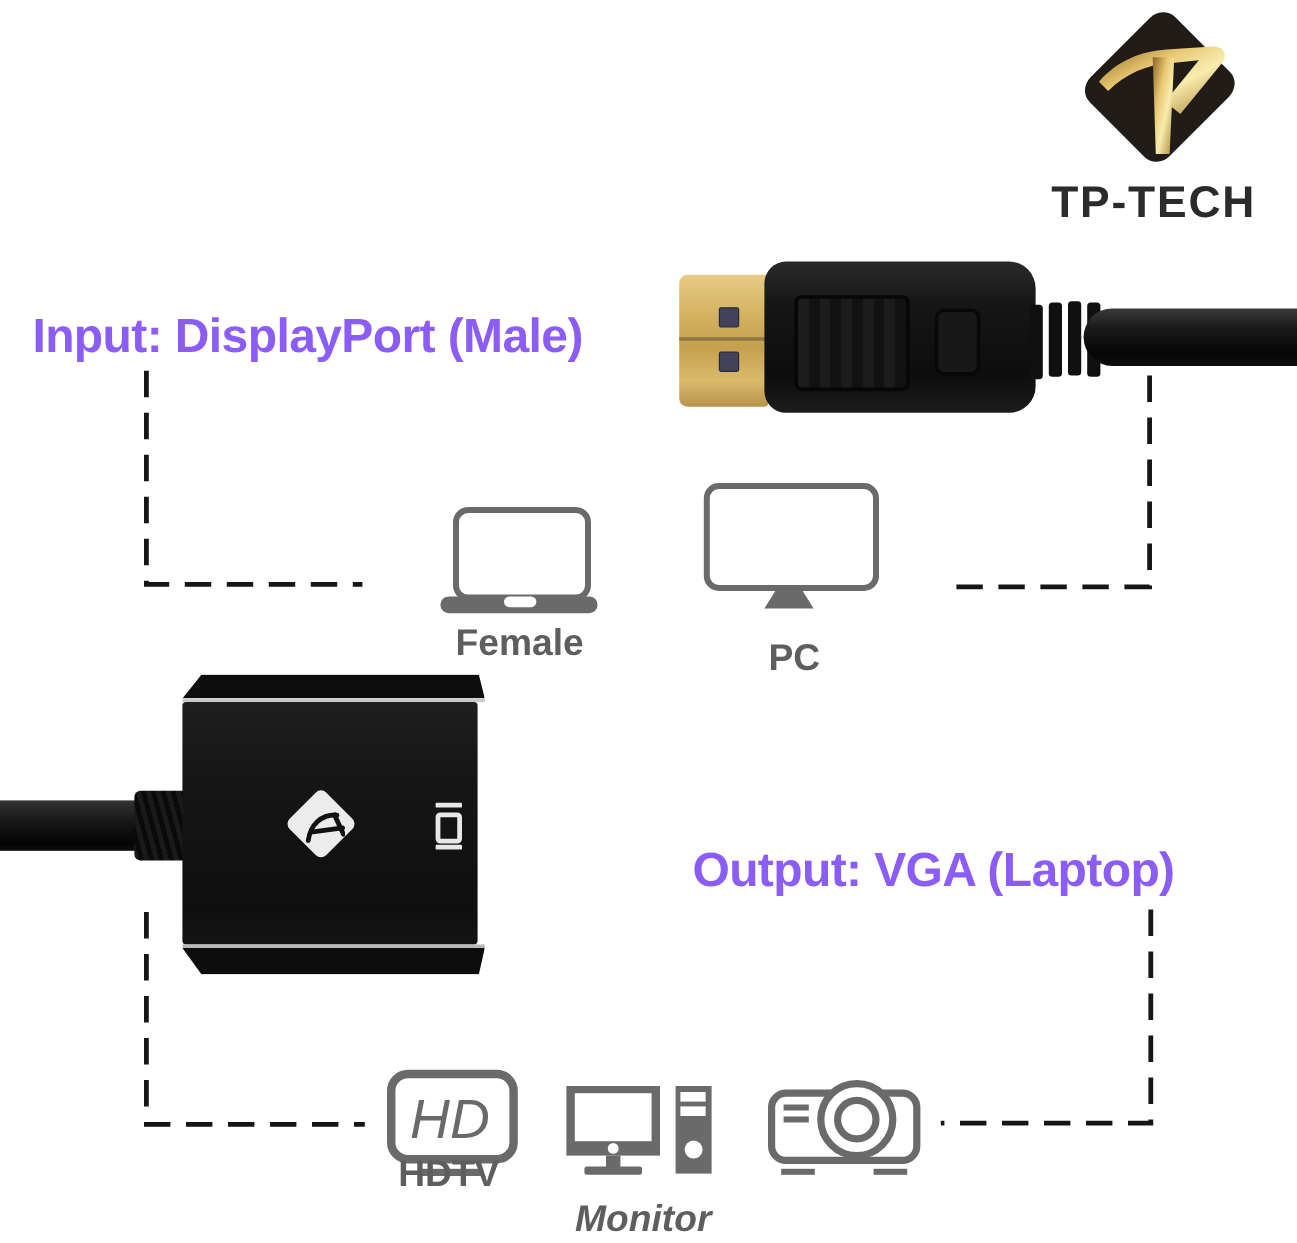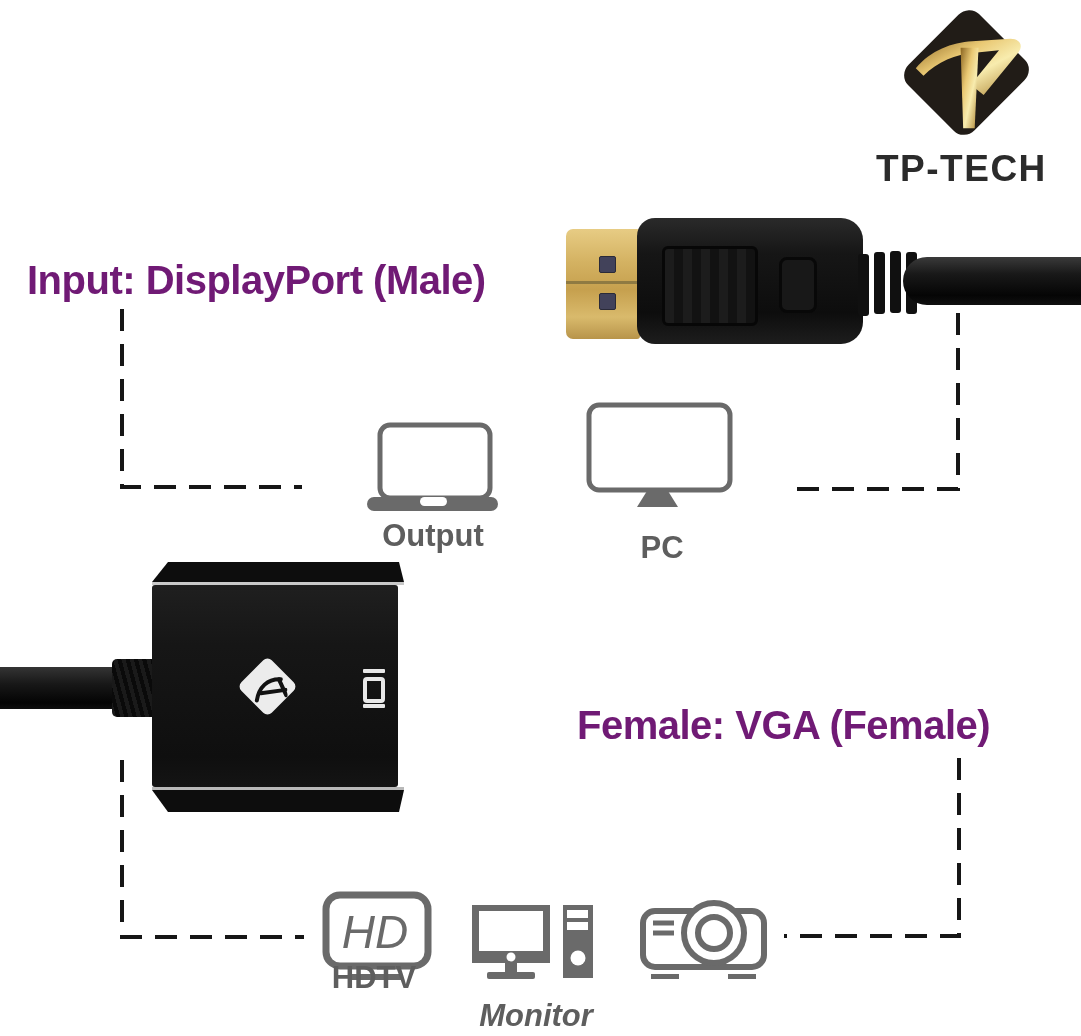--- a/index.html
+++ b/index.html
@@ -1,21 +1,21 @@
 <!DOCTYPE html>
 <html><head>
 <meta charset="utf-8">
 <style>
   html,body{margin:0;padding:0;background:#ffffff;}
   .canvas{position:relative;width:1081px;height:1036px;background:#ffffff;overflow:hidden;
           font-family:"Liberation Sans",sans-serif;}
   .abs{position:absolute;}
 
   
-  .headline{font-weight:bold;color:#701a75;font-size:40px;letter-spacing:-0.5px;white-space:nowrap;}
+  .headline{font-weight:bold;color:#8b5cf6;font-size:40px;letter-spacing:-0.5px;white-space:nowrap;}
 
   
   .brand-diamond{left:920px;top:26px;width:93px;height:93px;background:#211c17;
                  border-radius:14px;transform:rotate(45deg) scaleY(1.08);}
   .brand-mono{left:903px;top:8px;width:128px;height:128px;}
   .brand-name{left:876px;top:148px;width:202px;font-size:37px;font-weight:bold;
               color:#2b2b2b;letter-spacing:1.5px;white-space:nowrap;}
 
   
   .dp-gold{left:566px;top:229px;width:74px;height:110px;border-radius:7px 3px 3px 7px;
@@ -81,21 +81,21 @@
         <stop offset="0.6" stop-color="#f8ecae"></stop>
         <stop offset="1" stop-color="#a87e2e"></stop>
       </linearGradient>
     </defs>
     <path d="M10 47 C22 33 38 27 54 26 L84 24 C92 24 94 30 90 35 L63 68 L53 60 L75 33 L56 35 C41 36 27 42 16 53 Z" fill="url(#gold)"></path>
     <path d="M45 31 L59 31 L56 94 L47 94 Z" fill="url(#gold)"></path>
   </svg>
   <div class="abs brand-name">TP-TECH</div>
 
   <div class="abs headline" style="left:27px;top:258px;">Input: DisplayPort (Male)</div>
-  <div class="abs headline" style="left:577px;top:703px;">Female: VGA (Female)</div>
+  <div class="abs headline" style="left:577px;top:703px;">Output: VGA (Laptop)</div>
 
   <div>
     <div class="abs dp-gold"></div>
     <div class="abs dp-gold-seam"></div>
     <div class="abs dp-pin dp-pin1"></div>
     <div class="abs dp-pin dp-pin2"></div>
     <div class="abs dp-shell"></div>
     <div class="abs dp-grip"></div>
     <div class="abs dp-latch"></div>
     <div class="abs dp-rib" style="left:858px;top:254px;"></div>
@@ -103,21 +103,21 @@
     <div class="abs dp-rib" style="left:890px;top:251px;"></div>
     <div class="abs dp-rib" style="left:906px;top:252px;"></div>
     <div class="abs dp-cable"></div>
   </div>
 
   <svg class="abs" style="left:360px;top:416px;" width="145" height="98" viewBox="0 0 145 98">
     <rect x="20" y="9" width="110" height="73" rx="10" fill="none" stroke="#6a6a6a" stroke-width="5"></rect>
     <rect x="7" y="81" width="131" height="14" rx="7" fill="#6a6a6a"></rect>
     <rect x="60" y="81" width="27" height="9" rx="4.5" fill="#ffffff"></rect>
   </svg>
-  <div class="abs devlabel" style="left:433px;top:518px;transform:translateX(-50%);">Output</div>
+  <div class="abs devlabel" style="left:433px;top:518px;transform:translateX(-50%);">Female</div>
 
   <svg class="abs" style="left:583px;top:399px;" width="152" height="112" viewBox="0 0 152 112">
     <rect x="6" y="6" width="141" height="85" rx="10" fill="none" stroke="#6a6a6a" stroke-width="5"></rect>
     <polygon points="64,92 85,92 95,108 54,108" fill="#6a6a6a"></polygon>
   </svg>
   <div class="abs devlabel" style="left:662px;top:530px;transform:translateX(-50%);">PC</div>
 
   <div>
     <div class="abs ad-cable"></div>
     <div class="abs ad-boot"></div>

